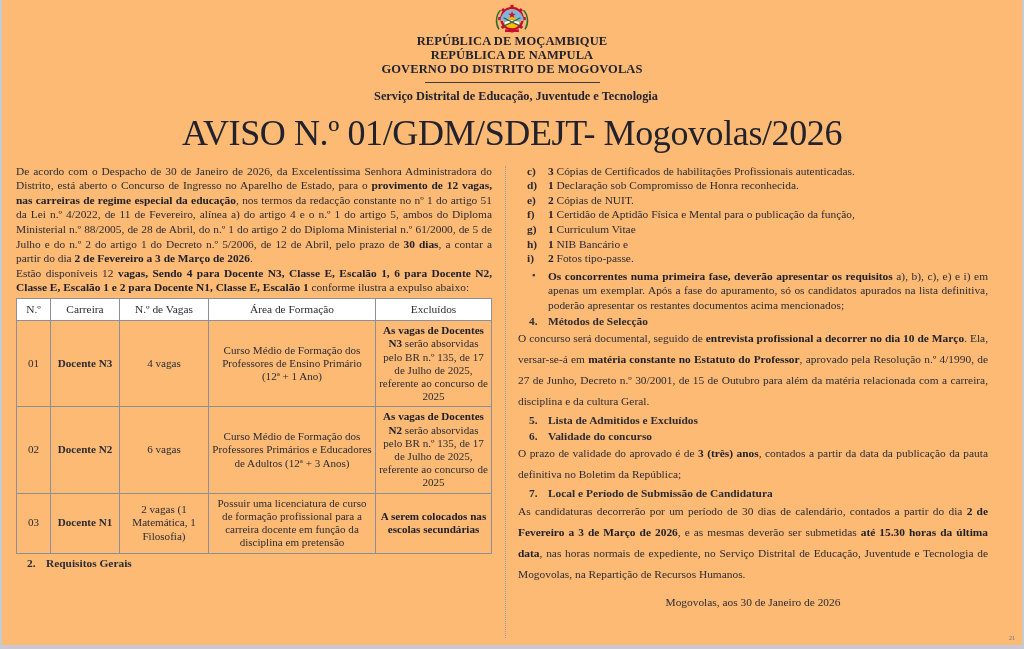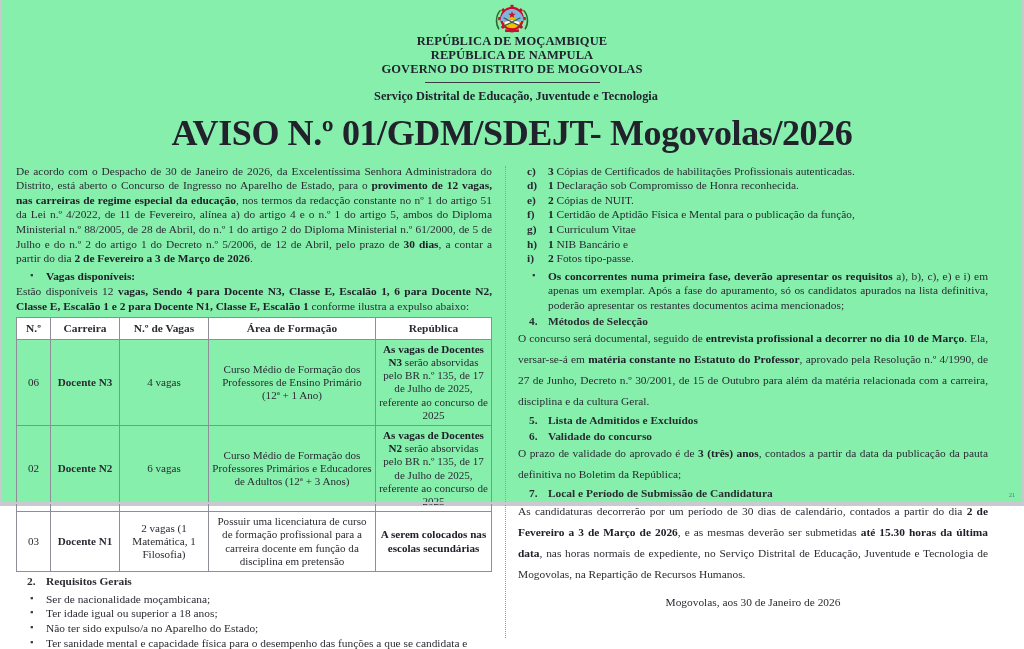--- a/index.html
+++ b/index.html
@@ -10,26 +10,26 @@
   body {
     width: 1024px;
     height: 649px;
     overflow: hidden;
     font-family: "Liberation Serif", "DejaVu Serif", serif;
     color: #2b2b33;
   }
   .page {
     position: relative;
     width: 1024px;
-    height: 506px;
+    height: 649px;
     box-sizing: border-box;
     border-left: 2px solid #c9c9cf;
     border-right: 2px solid #c9c9cf;
     border-bottom: 2px solid #c9c9cf;
-    background: #86efac;
+    background: #fdba74;
   }
   
   .header {
     text-align: center;
     padding-top: 4px;
   }
   .emblem {
     width: 46px;
     height: 30px;
     margin: 0 auto;
@@ -50,21 +50,21 @@
   }
   .service-line {
     font-weight: bold;
     font-size: 12.3px;
     color: #232330;
     margin-bottom: 4px;
     padding-left: 8px;
   }
   .aviso-title {
     font-size: 36px;
-    font-weight: bold;
+    font-weight: normal;
     letter-spacing: -0.4px;
     color: #22222c;
     margin-top: 8px;
     margin-bottom: 10px;
     font-family: "Liberation Serif", "DejaVu Serif", serif;
   }
   
   .columns {
     position: relative;
     display: flex;
@@ -151,21 +151,21 @@
     font-size: 11.1px;
     line-height: 13.2px;
   }
   table.vagas th, table.vagas td {
     border: 1px solid #8e8e99;
     text-align: center;
     vertical-align: middle;
     padding: 3px 3px;
   }
   table.vagas th {
-    font-weight: bold;
+    font-weight: normal;
     background: #ffffff;
     padding: 4px 3px;
     font-size: 11.4px;
   }
   .c-num  { width: 27px; }
   .c-car  { width: 62px; font-weight: bold; }
   .c-vag  { width: 82px; }
   .c-area { width: 160px; }
   .c-obs  { }
   .tall { height: 60px; }
@@ -238,39 +238,36 @@
     <div class="aviso-title">AVISO N.º 01/GDM/SDEJT- Mogovolas/2026</div>
   </div>
 
   <div class="columns">
     <div class="divider"></div>
 
     <div class="col col-left">
 
       <p class="para"><span>De acordo com o Despacho de 30 de Janeiro de 2026, da Excelentíssima Senhora Administradora do Distrito, está aberto o Concurso de Ingresso no Aparelho de Estado, para o </span><b>provimento de 12 vagas, nas carreiras de regime especial da educação</b><span>, nos termos da redacção constante no nº 1 do artigo 51 da Lei n.º 4/2022, de 11 de Fevereiro, alínea a) do artigo 4 e o n.º 1 do artigo 5, ambos do Diploma Ministerial n.º 88/2005, de 28 de Abril, do n.º 1 do artigo 2 do Diploma Ministerial n.º 61/2000, de 5 de Julho e do n.º 2 do artigo 1 do Decreto n.º 5/2006, de 12 de Abril, pelo prazo de </span><b>30 dias</b><span>, a contar a partir do dia </span><b>2 de Fevereiro a 3 de Março de 2026</b><span>.</span></p>
 
-      <ul class="bul">
-        <li><b>Vagas disponíveis:</b></li>
-      </ul>
 
       <p class="para"><span>Estão disponíveis 12 </span><b>vagas, Sendo 4 para Docente N3, Classe E, Escalão 1, 6 para Docente N2, Classe E, Escalão 1 e 2 para Docente N1, Classe E, Escalão 1</b><span> conforme ilustra a expulso abaixo:</span></p>
 
       <table class="vagas">
         <thead>
           <tr>
             <th class="c-num">N.º</th>
             <th class="c-car">Carreira</th>
             <th class="c-vag">N.º de Vagas</th>
             <th class="c-area">Área de Formação</th>
-            <th class="c-obs">República</th>
+            <th class="c-obs">Excluídos</th>
           </tr>
         </thead>
         <tbody>
           <tr class="tall">
-            <td class="c-num">06</td>
+            <td class="c-num">01</td>
             <td class="c-car">Docente N3</td>
             <td class="c-vag">4 vagas</td>
             <td class="c-area">Curso Médio de Formação dos Professores de Ensino Primário (12ª + 1 Ano)</td>
             <td class="c-obs cell-bold-lead"><b>As vagas de Docentes N3</b><span> serão absorvidas pelo BR n.º 135, de 17 de Julho de 2025, referente ao concurso de 2025</span></td>
           </tr>
           <tr class="tall">
             <td class="c-num">02</td>
             <td class="c-car">Docente N2</td>
             <td class="c-vag">6 vagas</td>
             <td class="c-area">Curso Médio de Formação dos Professores Primários e Educadores de Adultos (12ª + 3 Anos)</td>
@@ -281,27 +278,20 @@
             <td class="c-car">Docente N1</td>
             <td class="c-vag">2 vagas (1 Matemática, 1 Filosofia)</td>
             <td class="c-area">Possuir uma licenciatura de curso de formação profissional para a carreira docente em função da disciplina em pretensão</td>
             <td class="c-obs cell-bold-lead"><b>A serem colocados nas escolas secundárias</b><span></span></td>
           </tr>
         </tbody>
       </table>
 
       <div class="numhead"><span class="mk">2.</span><span>Requisitos Gerais</span></div>
 
-      <ul class="bul">
-        <li>Ser de nacionalidade moçambicana;</li>
-        <li>Ter idade igual ou superior a 18 anos;</li>
-        <li>Não ter sido expulso/a no Aparelho do Estado;</li>
-        <li>Ter sanidade mental e capacidade física para o desempenho das funções a que se candidata e</li>
-
-      </ul>
 
     </div>
 
     <div class="col col-right">
 
       <ol class="alpha">
         <li><span class="mk">c)</span><b>3</b><span> Cópias de Certificados de habilitações Profissionais autenticadas.</span></li>
         <li><span class="mk">d)</span><b>1</b><span> Declaração sob Compromisso de Honra reconhecida.</span></li>
         <li><span class="mk">e)</span><b>2</b><span> Cópias de NUIT.</span></li>
         <li><span class="mk">f)</span><b>1</b><span> Certidão de Aptidão Física e Mental para o publicação da função,</span></li>

